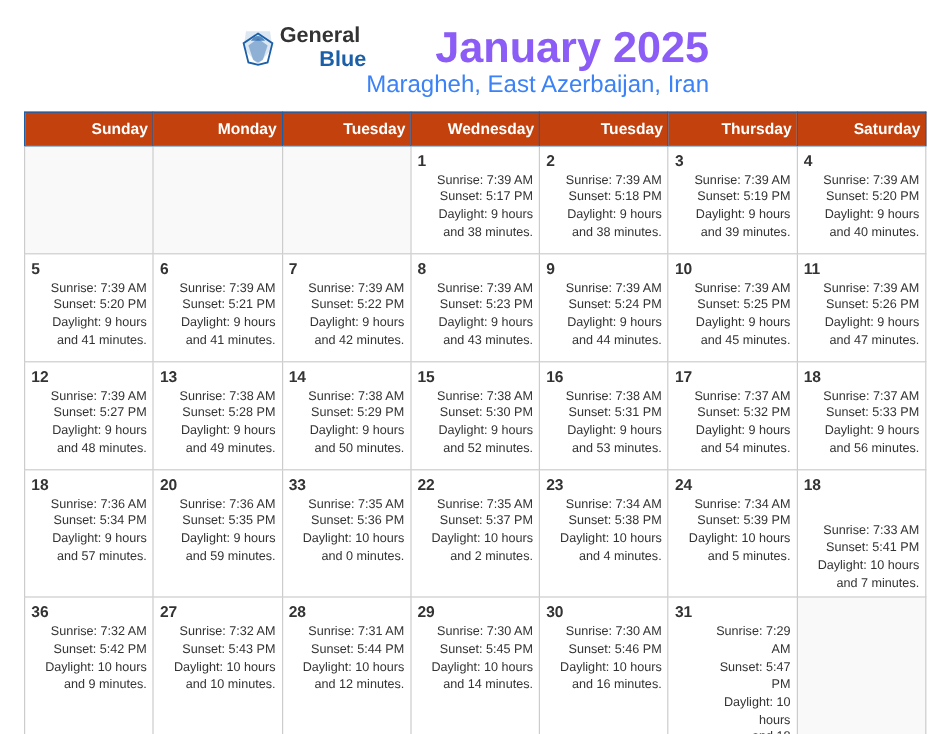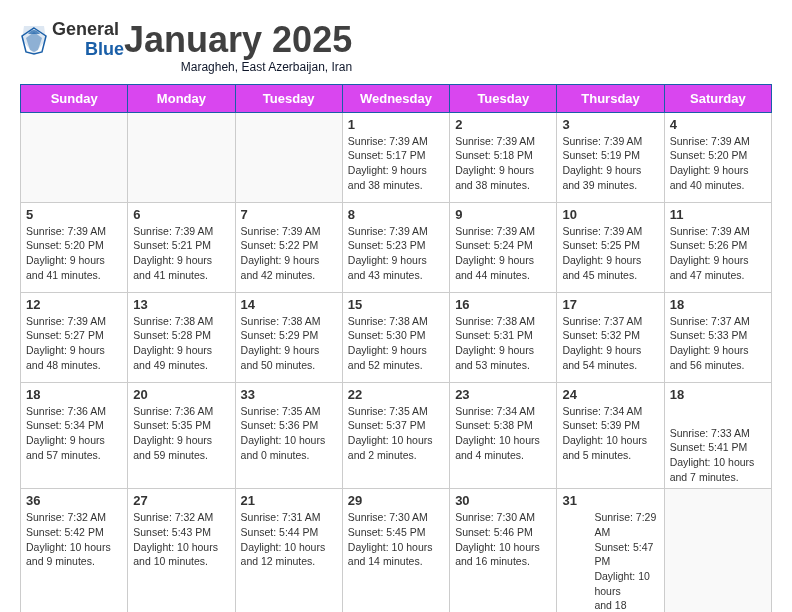--- a/index.html
+++ b/index.html
@@ -5,54 +5,54 @@
     * { box-sizing: border-box; margin: 0; padding: 0; }
     body {
       font-family: Arial, sans-serif;
       background: #fff;
       width: 792px;
       min-height: 612px;
       padding: 20px;
     }
     .header {
       display: flex;
-      justify-content: flex-start;
+      justify-content: center;
       align-items: flex-start;
       margin-bottom: 10px;
     }
     .logo {
       display: flex;
       flex-direction: column;
       align-items: flex-start;
     }
     .title-section {
       text-align: right;
     }
     .month-title {
       font-size: 36px;
       font-weight: bold;
-      color: #404040;
+      color: #8b5cf6;
       line-height: 1.1;
     }
     .location {
-      font-size: 12px;
-      color: #0f172a;
+      font-size: 20px;
+      color: #3b82f6;
     }
     .calendar {
       width: 100%;
       border-collapse: collapse;
       table-layout: fixed;
     }
     .calendar th {
-      background-color: #d946ef;
+      background-color: #c2410c;
       color: #fff;
       padding: 6px 4px;
       font-size: 13px;
       font-weight: bold;
-      text-align: center;
+      text-align: right;
       border: 1px solid #1a5fa8;
     }
     .calendar td {
       border: 1px solid #ccc;
       vertical-align: top;
       padding: 4px 5px;
       font-size: 11px;
       color: #333;
       height: 90px;
       background: #fff;
@@ -63,20 +63,21 @@
     .day-number {
       font-size: 13px;
       font-weight: bold;
       margin-bottom: 2px;
       display: block;
     }
     .cell-text {
       font-size: 10.5px;
       line-height: 1.4;
       color: #333;
+      text-align: right;
     }
     .logo-wrapper {
       display: flex;
       align-items: center;
       gap: 4px;
     }
     .logo-text-wrapper {
       display: flex;
       flex-direction: column;
     }
@@ -313,21 +314,21 @@
 and 9 minutes.</div>
         </td>
         <td>
           <span class="day-number">27</span>
           <div class="cell-text" style="white-space: pre-line;">Sunrise: 7:32 AM
 Sunset: 5:43 PM
 Daylight: 10 hours
 and 10 minutes.</div>
         </td>
         <td>
-          <span class="day-number">21</span>
+          <span class="day-number">28</span>
           <div class="cell-text" style="white-space: pre-line;">Sunrise: 7:31 AM
 Sunset: 5:44 PM
 Daylight: 10 hours
 and 12 minutes.</div>
         </td>
         <td>
           <span class="day-number">29</span>
           <div class="cell-text" style="white-space: pre-line;">Sunrise: 7:30 AM
 Sunset: 5:45 PM
 Daylight: 10 hours

